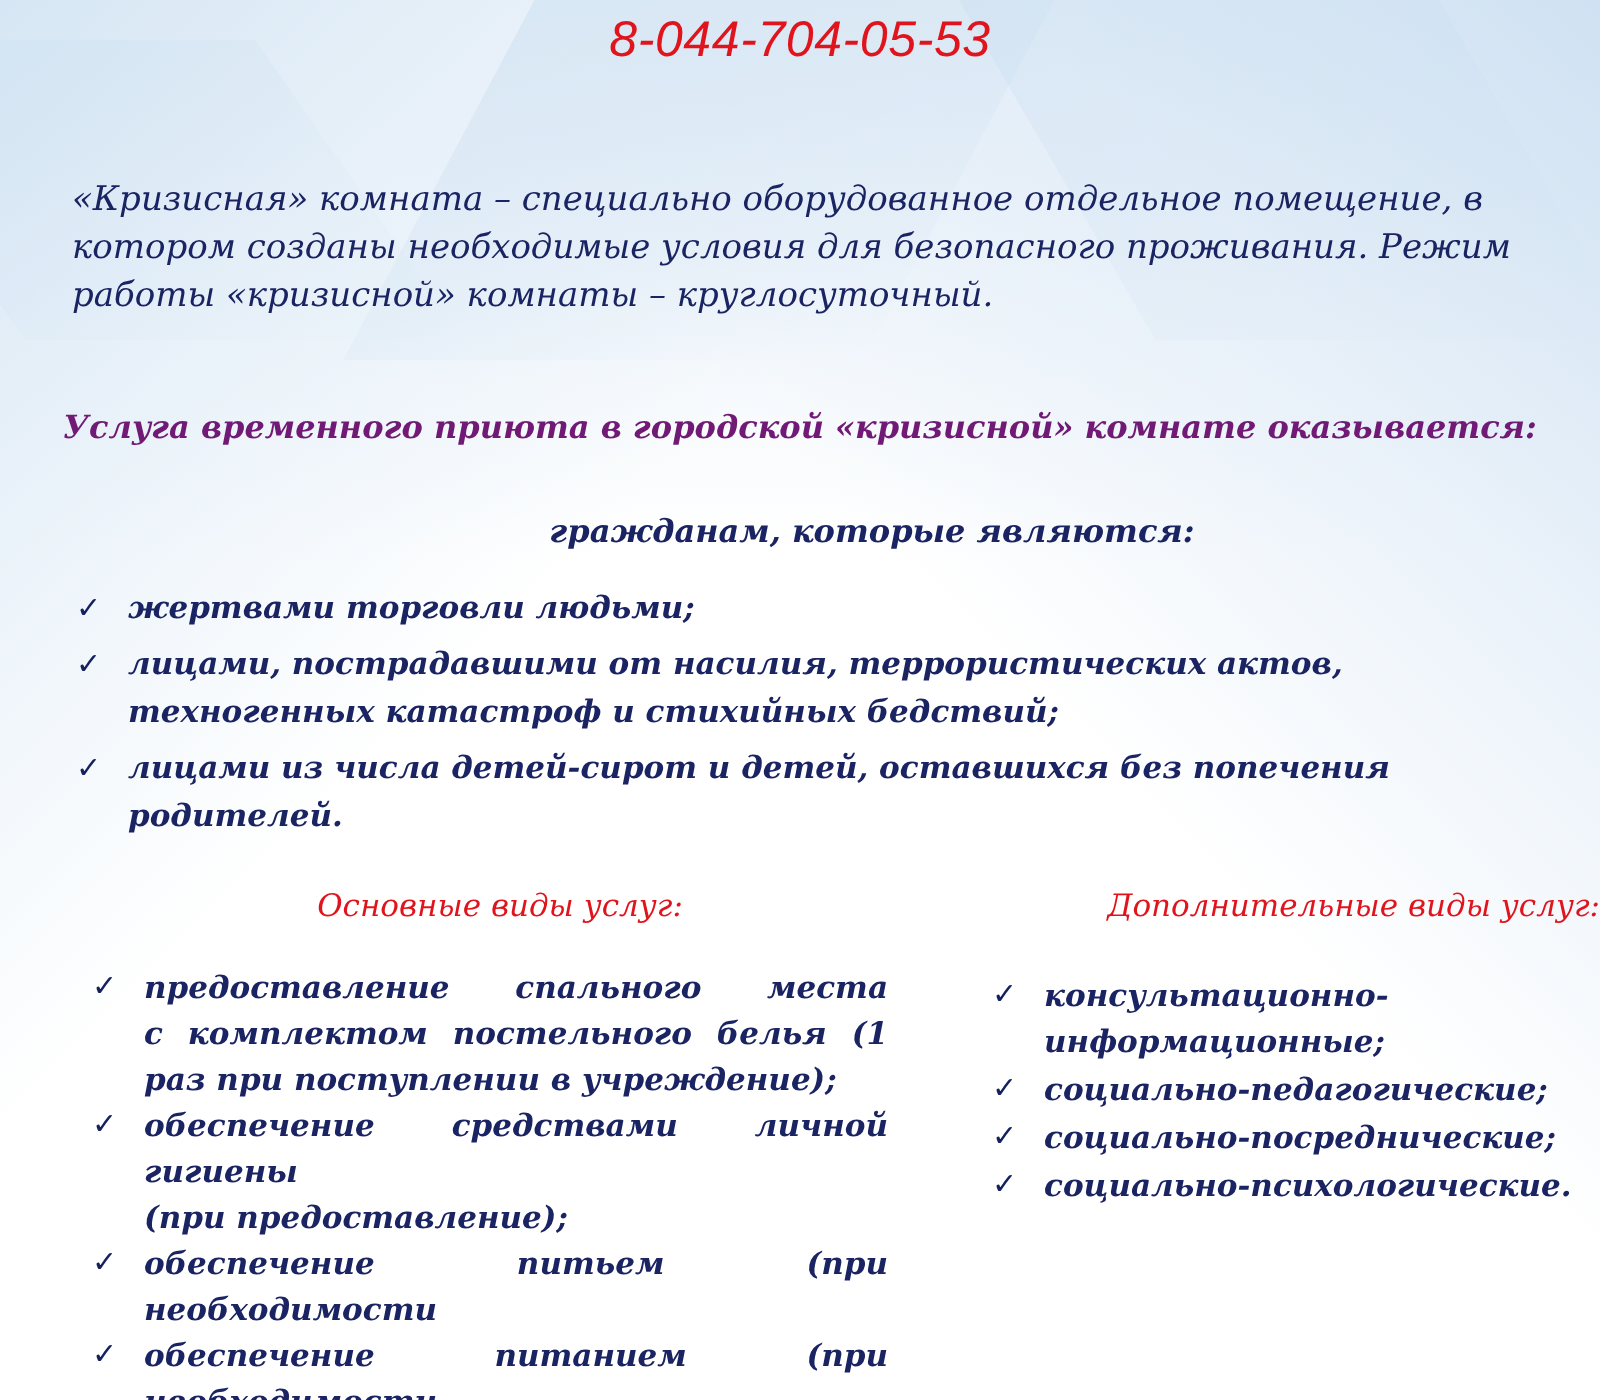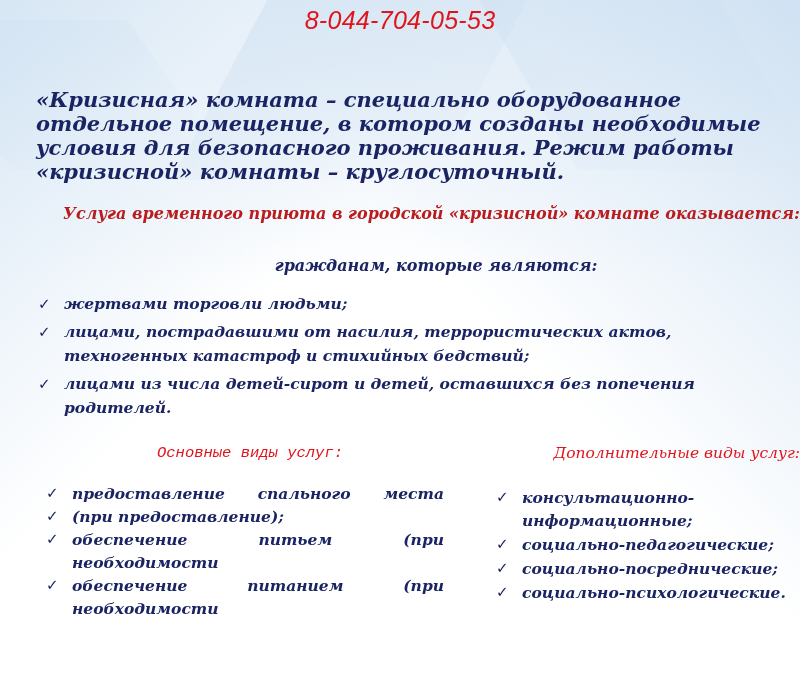--- a/index.html
+++ b/index.html
@@ -47,32 +47,32 @@
       font-size: 25px;
       color: #e0141c;
       letter-spacing: 0.3px;
     }
 
     .intro {
       position: absolute;
       left: 36px;
       top: 88px;
       width: 740px;
-      font-size: 21px;
+      font-size: 17px;
       line-height: 24px;
-      font-weight: bold;
+      font-weight: normal;
       color: #1a2463;
     }
 
     .red-heading {
       position: absolute;
       left: 0;
       width: 800px;
-      text-align: right;
-      color: #b91c1c;
+      text-align: center;
+      color: #701a75;
       font-size: 16px;
     }
     .h-main { top: 204px; font-weight: bold; }
 
     .sub-heading {
       position: absolute;
       top: 256px;
       left: 0;
       width: 800px;
       text-align: center;
@@ -113,21 +113,21 @@
     }
     .citizens li { margin-bottom: 4px; }
 
     .col-head {
       position: absolute;
       top: 444px;
       color: #e0141c;
       font-size: 15.5px;
       text-align: center;
     }
-    .col-head.left { left: 40px; width: 420px; font-family: Liberation Mono, monospace; }
+    .col-head.left { left: 40px; width: 420px; }
     .col-head.right { left: 480px; width: 320px; text-align: right; }
 
     .basic {
       left: 44px;
       top: 482px;
       width: 400px;
       font-size: 15.5px;
       line-height: 23px;
     }
     .basic li { text-align: justify; text-align-last: left; }
@@ -175,23 +175,25 @@
     </li>
   </ul>
 
   <div class="col-head left">Основные виды услуг:</div>
   <div class="col-head right">Дополнительные виды услуг:</div>
 
   <ul class="list basic">
     <li>
       <span class="check">✓</span>
       <span class="line1">предоставление спального места</span>
-    </li>
-    <li>
-      <span class="check">✓</span>
+      <span>с комплектом постельного белья (1 раз при поступлении в учреждение);</span>
+    </li>
+    <li>
+      <span class="check">✓</span>
+      <span class="line1">обеспечение средствами личной гигиены</span>
       <span>(при предоставление);</span>
     </li>
     <li>
       <span class="check">✓</span>
       <span class="line1">обеспечение питьем (при необходимости</span>
     </li>
     <li>
       <span class="check">✓</span>
       <span class="line1">обеспечение питанием (при необходимости</span>
       <span></span>

